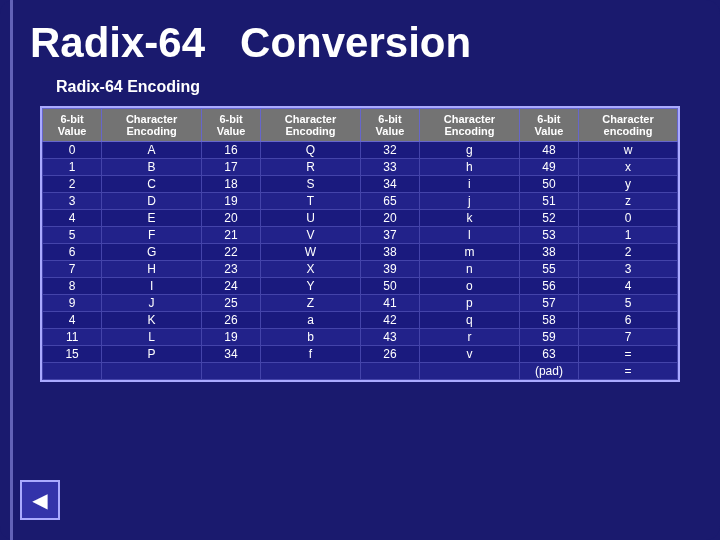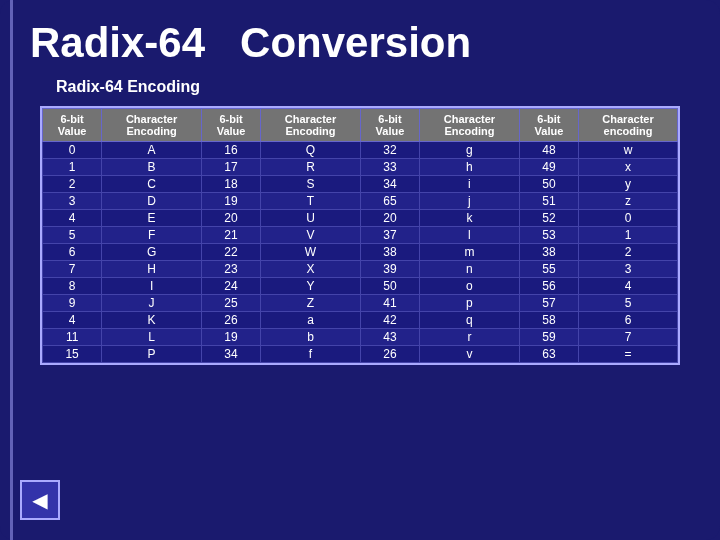--- a/index.html
+++ b/index.html
@@ -244,20 +244,30 @@
           <tr>
             <td>15</td>
             <td>P</td>
             <td>34</td>
             <td>f</td>
             <td>26</td>
             <td>v</td>
             <td>63</td>
             <td>=</td>
           </tr>
+          <tr>
+            <td></td>
+            <td></td>
+            <td></td>
+            <td></td>
+            <td></td>
+            <td></td>
+            <td>(pad)</td>
+            <td>=</td>
+          </tr>
         </tbody>
     </table>
   </div>
 
   <div class="back-btn">
     <span class="back-btn-arrow">◀</span>
   </div>
 </div>
 
 </body></html>

